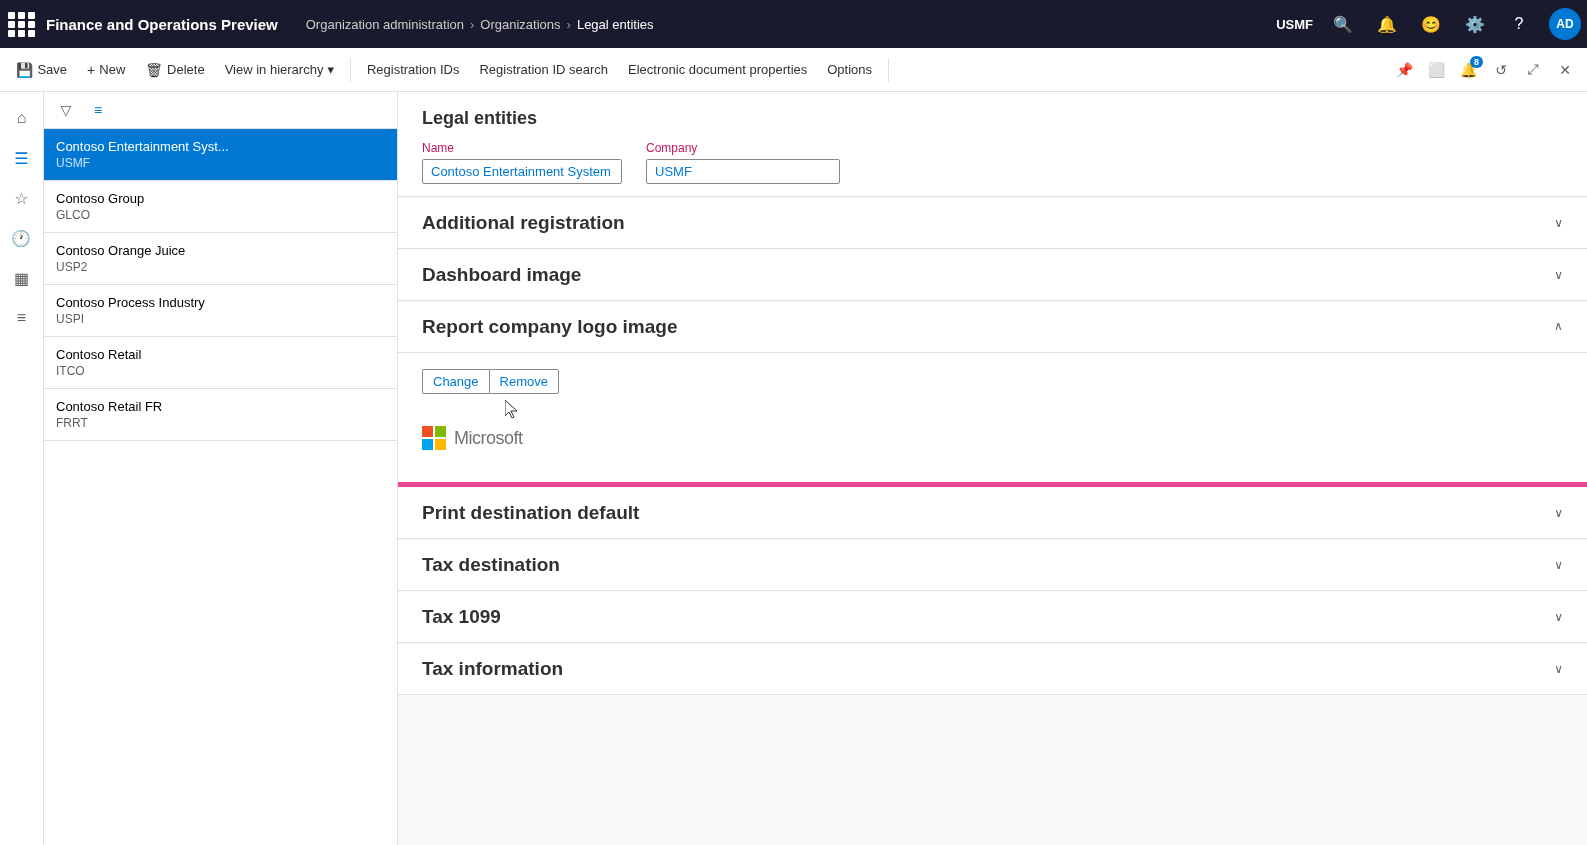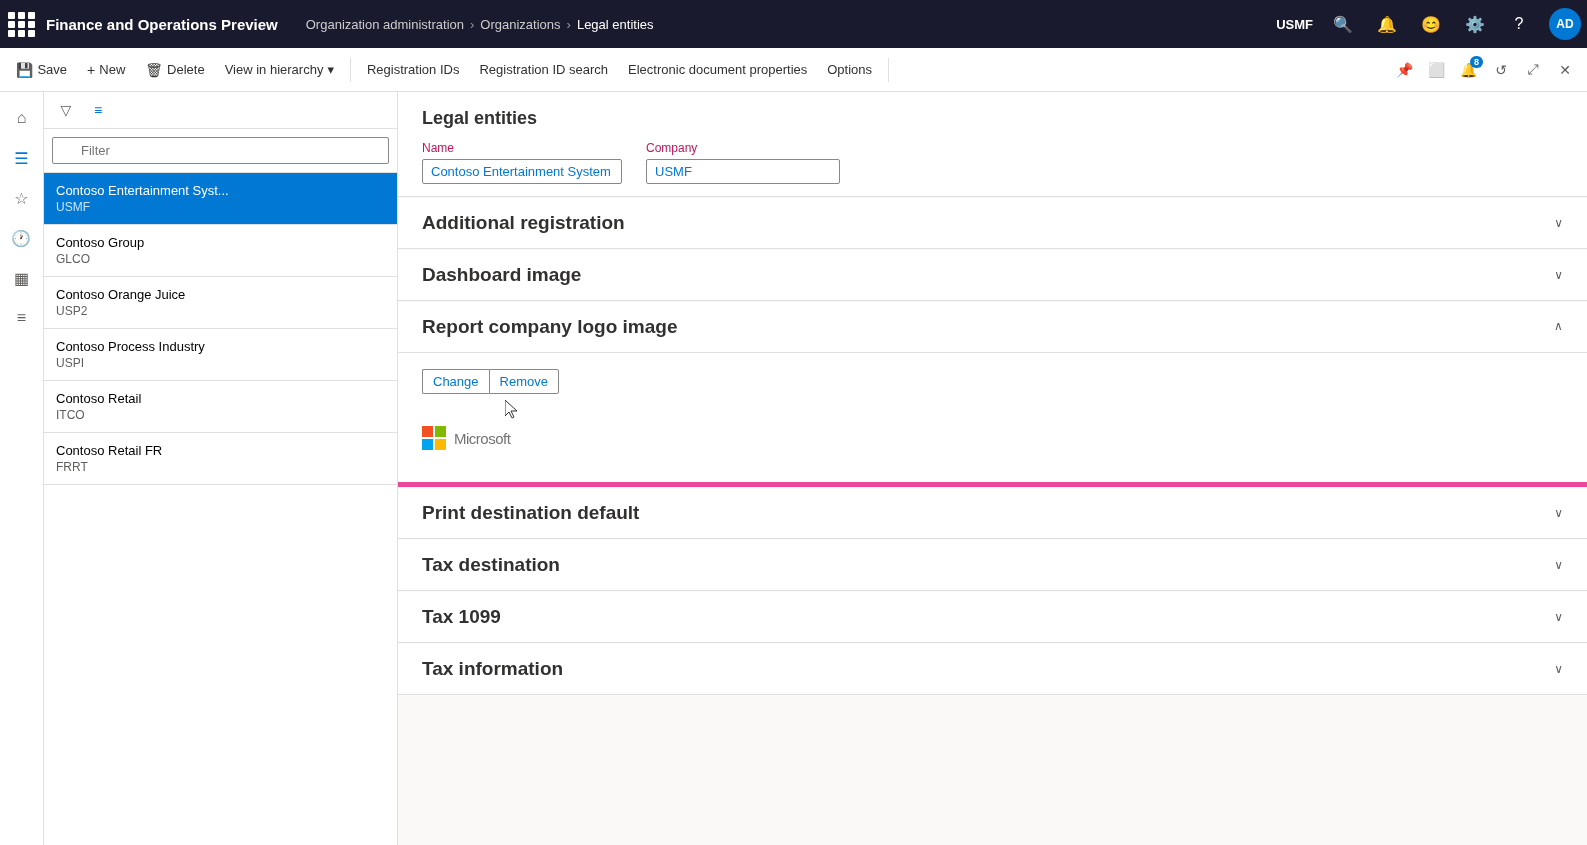--- a/index.html
+++ b/index.html
@@ -282,21 +282,21 @@
       grid-template-rows: 1fr 1fr;
       gap: 2px;
       width: 24px;
       height: 24px;
     }
     .ms-square { display: block; }
     .ms-red { background: #F25022; }
     .ms-green { background: #7FBA00; }
     .ms-blue { background: #00A4EF; }
     .ms-yellow { background: #FFB900; }
-    .ms-wordmark { font-size: 15px; color: #737373; font-weight: 300; letter-spacing: -0.5px; }
+    .ms-wordmark { font-size: 18px; color: #737373; font-weight: 300; letter-spacing: -0.5px; }
 
     
     .detail-panel::-webkit-scrollbar { width: 8px; }
     .detail-panel::-webkit-scrollbar-track { background: #f3f2f1; }
     .detail-panel::-webkit-scrollbar-thumb { background: #c8c6c4; border-radius: 4px; }
     .list-items::-webkit-scrollbar { width: 6px; }
     .list-items::-webkit-scrollbar-track { background: #f3f2f1; }
     .list-items::-webkit-scrollbar-thumb { background: #c8c6c4; border-radius: 4px; }
 
     
@@ -416,26 +416,20 @@
     <div class="side-nav-icon">🕐</div>
     <div class="side-nav-icon">▦</div>
     <div class="side-nav-icon">≡</div>
   </div>
 
   <div class="list-panel">
     <div class="list-panel-top">
       <div class="filter-icon-btn">▽</div>
       <div class="list-lines-btn">≡</div>
     </div>
-    <div class="list-filter">
-      <div class="filter-wrapper">
-        <span class="filter-icon">🔍</span>
-        <input class="filter-input" type="text" placeholder="Filter" style="">
-      </div>
-    </div>
     <div class="list-items">
 
     <div class="list-item selected">
           <div class="list-item-name">Contoso Entertainment Syst...</div>
                    <div class="list-item-code">USMF</div>
         </div>
         <div class="list-item">
           <div class="list-item-name">Contoso Group</div>
                    <div class="list-item-code">GLCO</div>
         </div>

